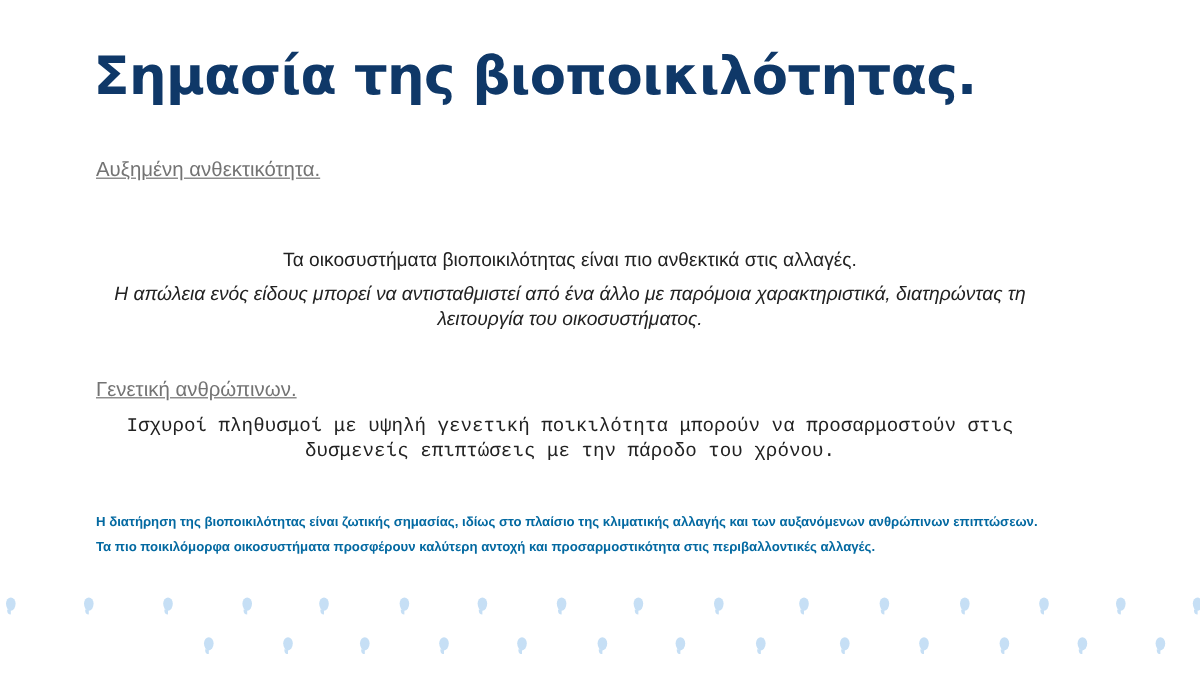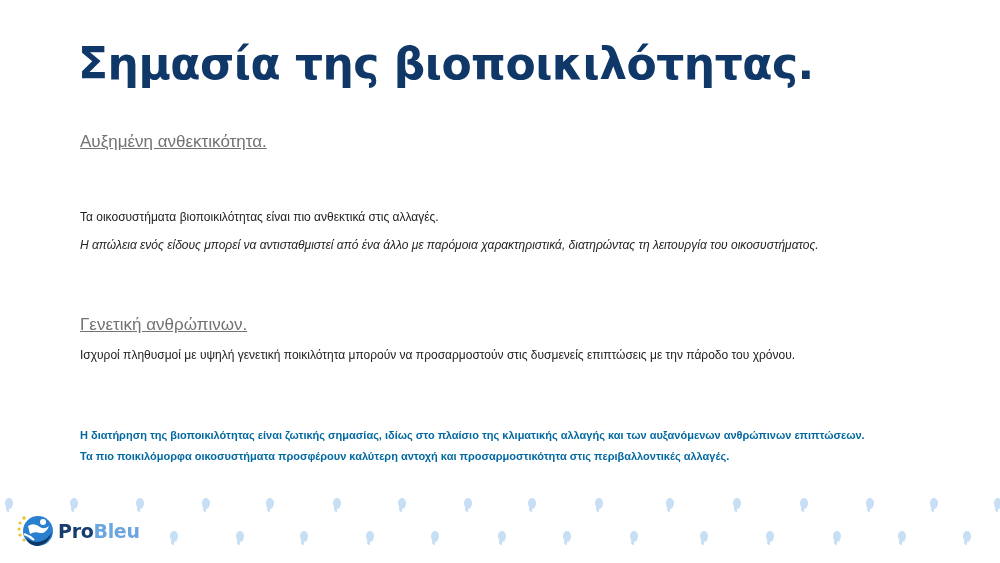--- a/index.html
+++ b/index.html
@@ -14,31 +14,31 @@
       font-weight: bold; font-size: 44px; color: #0f3868;
       letter-spacing: -0.5px; white-space: nowrap;
     }
 
     .content { position: absolute; left: 80px; top: 132px; width: 800px; }
 
     .subheading {
       font-size: 17px; color: #737373; white-space: nowrap; text-decoration: underline;
     }
     .para {
-      font-size: 12px; color: #222222; line-height: 21px;
+      font-size: 16px; color: #222222; line-height: 21px; text-align: center;
     }
     .bold-para {
       font-size: 11px; color: #0369a1; line-height: 21px; font-weight: bold;
     }
 
     .sh1 { position: absolute; top: 0; }
     .p1 { position: absolute; top: 75px; width: 790px; }
     .p2 { position: absolute; top: 103px; width: 790px; font-style: italic; }
     .sh2 { position: absolute; top: 183px; }
-    .p3 { position: absolute; top: 213px; width: 790px; }
+    .p3 { position: absolute; top: 213px; width: 790px; font-family: Liberation Mono, monospace; }
     .p4 { position: absolute; top: 293px; width: 790px; }
 
     .drops { position: absolute; left: 0; top: 490px; width: 1000px; height: 73px; }
     .drop {
       position: absolute; width: 8px; height: 11px;
       background: #c6dff5;
       border-radius: 50% 50% 50% 50% / 45% 45% 55% 55%;
     }
     .drop::after {
       content: ""; position: absolute; left: 1px; bottom: -3px;
@@ -97,33 +97,14 @@
     <span class="drop" style="left:498px;top:41px"></span>
     <span class="drop" style="left:563px;top:41px"></span>
     <span class="drop" style="left:630px;top:41px"></span>
     <span class="drop" style="left:700px;top:41px"></span>
     <span class="drop" style="left:766px;top:41px"></span>
     <span class="drop" style="left:833px;top:41px"></span>
     <span class="drop" style="left:898px;top:41px"></span>
     <span class="drop" style="left:963px;top:41px"></span>
   </div>
 
-  <div class="logo">
-    <div class="logo-mark">
-      <svg width="38" height="34" viewBox="0 0 38 34">
-
-        <circle cx="8" cy="4" r="1.8" fill="#f2c12e"></circle>
-        <circle cx="4" cy="9" r="1.6" fill="#f2c12e"></circle>
-        <circle cx="3" cy="15" r="1.6" fill="#f2c12e"></circle>
-        <circle cx="4" cy="21" r="1.6" fill="#f2c12e"></circle>
-        <circle cx="8" cy="26" r="1.6" fill="#f2c12e"></circle>
-
-        <circle cx="22" cy="17" r="15" fill="#2b7fcf"></circle>
-        <path d="M10 24 Q18 30 26 27 Q32 25 36 18 Q33 30 22 32 Q13 32 10 24 Z" fill="#0f3868"></path>
-        <path d="M12 12 Q18 8 24 13 Q28 16 33 12 Q30 20 24 19 Q18 17 14 20 Z" fill="#ffffff"></path>
-        <circle cx="27" cy="8" r="3" fill="#ffffff"></circle>
-        <path d="M8 20 Q14 22 18 26" stroke="#ffffff" stroke-width="2" fill="none"></path>
-      </svg>
-    </div>
-    <span class="logo-text"><span class="logo-pro">Pro</span><span class="logo-bleu">Bleu</span></span>
-  </div>
 
 </div>
 
 </body></html>

